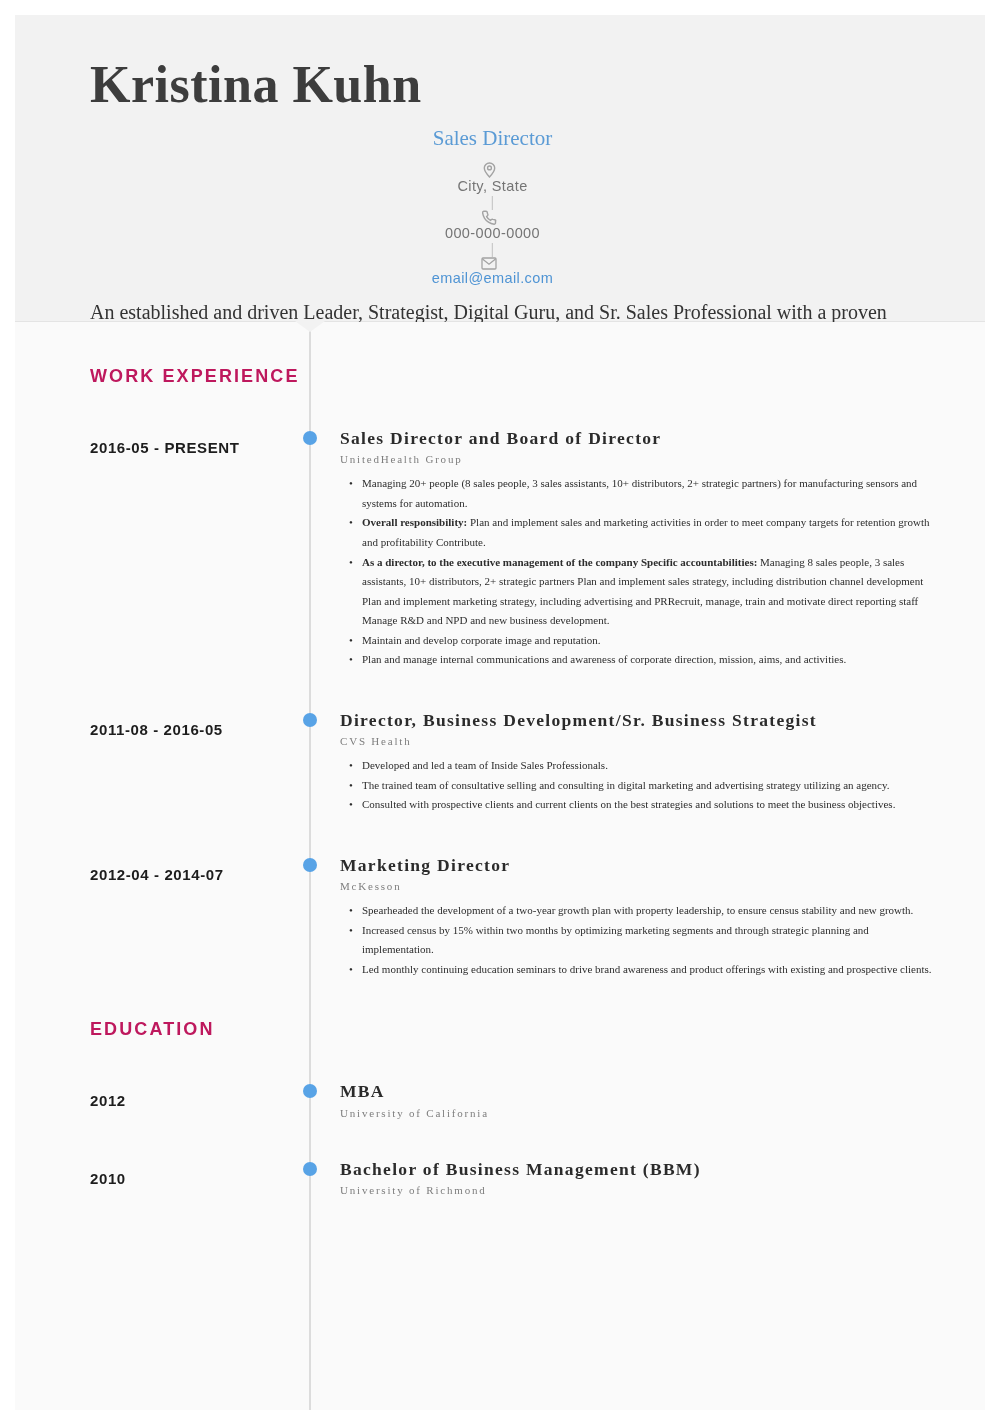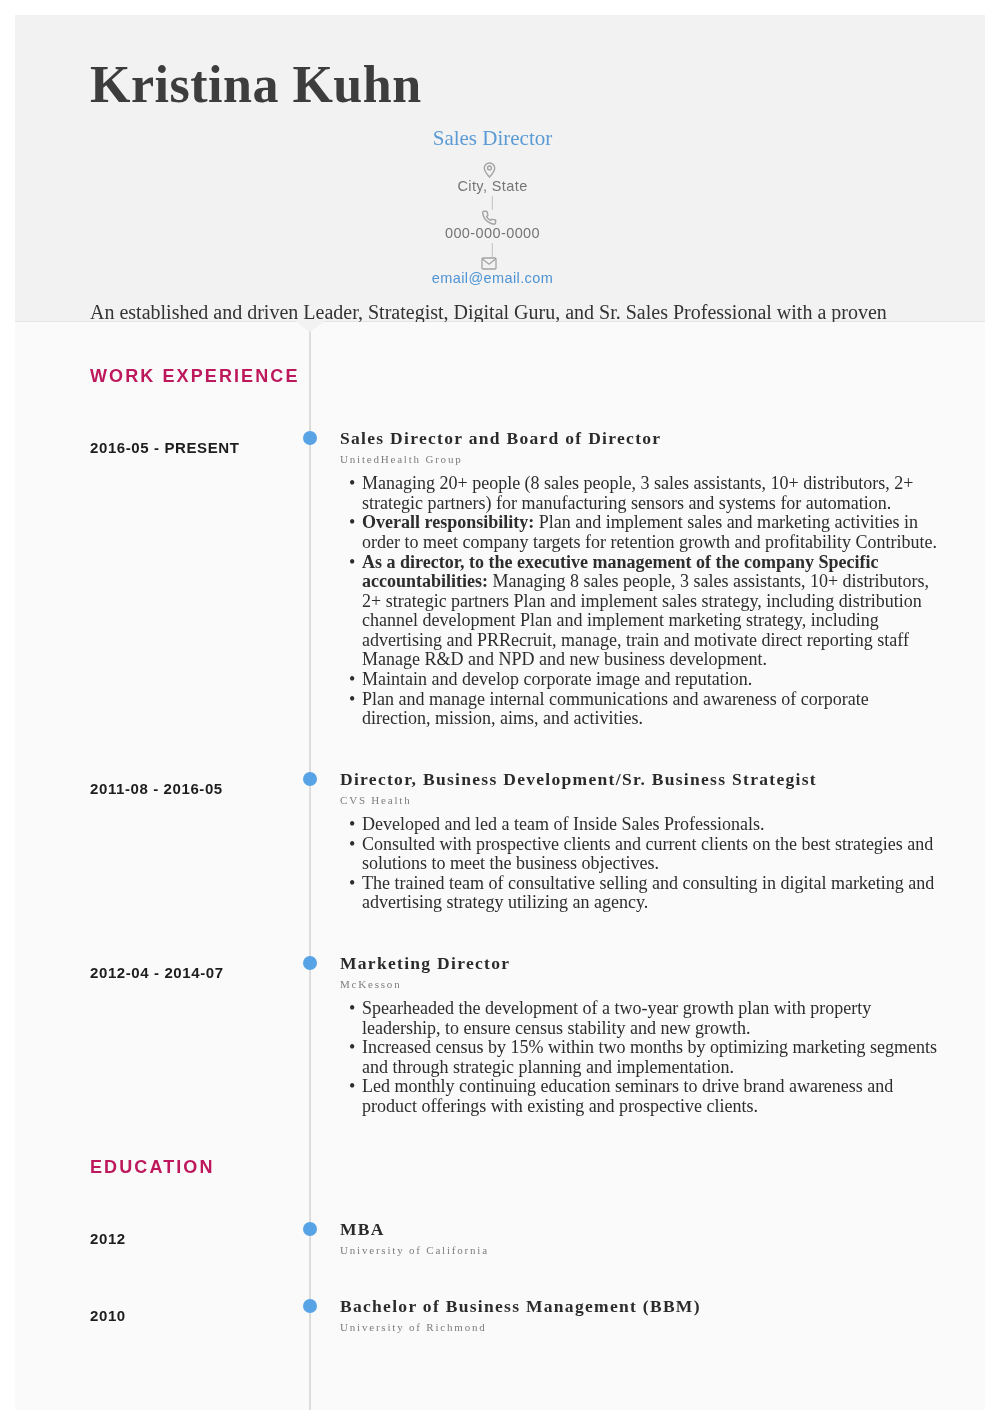--- a/index.html
+++ b/index.html
@@ -68,21 +68,21 @@
   .entry-title {
     font-family:"Liberation Serif", serif; font-weight:700;
     font-size:17.5px; line-height:1.15; letter-spacing:1.3px; color:#2b2b2b;
   }
   .entry-company {
     margin-top:5px; font-size:11px; letter-spacing:1.8px; color:#7d7d7d;
   }
   .bullets { margin-top:9px; list-style:none; padding-left:9px; }
   .bullets li {
     position:relative; padding-left:13px;
-    font-size:18px; line-height:19.6px; color:#2d2d2d;
+    font-size:11px; line-height:19.6px; color:#2d2d2d;
   }
   .bullets li::before {
     content:"\2022"; position:absolute; left:0; top:0; color:#2d2d2d;
   }
   .bullets li b { font-weight:700; }
 </style>
 </head>
 <body>
 
 <div class="page">
@@ -146,22 +146,22 @@
     </section>
 
     <section class="entry">
       <div class="entry-date">2011-08 - 2016-05</div>
       <span class="timeline-dot"></span>
       <div class="entry-content">
         <h3 class="entry-title">Director, Business Development/Sr. Business Strategist</h3>
         <div class="entry-company">CVS Health</div>
         <ul class="bullets">
             <li>Developed and led a team of Inside Sales Professionals.</li>
+            <li>The trained team of consultative selling and consulting in digital marketing and advertising strategy utilizing an agency.</li>
             <li>Consulted with prospective clients and current clients on the best strategies and solutions to meet the business objectives.</li>
-            <li>The trained team of consultative selling and consulting in digital marketing and advertising strategy utilizing an agency.</li>
           </ul>
       </div>
     </section>
 
     <section class="entry">
       <div class="entry-date">2012-04 - 2014-07</div>
       <span class="timeline-dot"></span>
       <div class="entry-content">
         <h3 class="entry-title">Marketing Director</h3>
         <div class="entry-company">McKesson</div>

